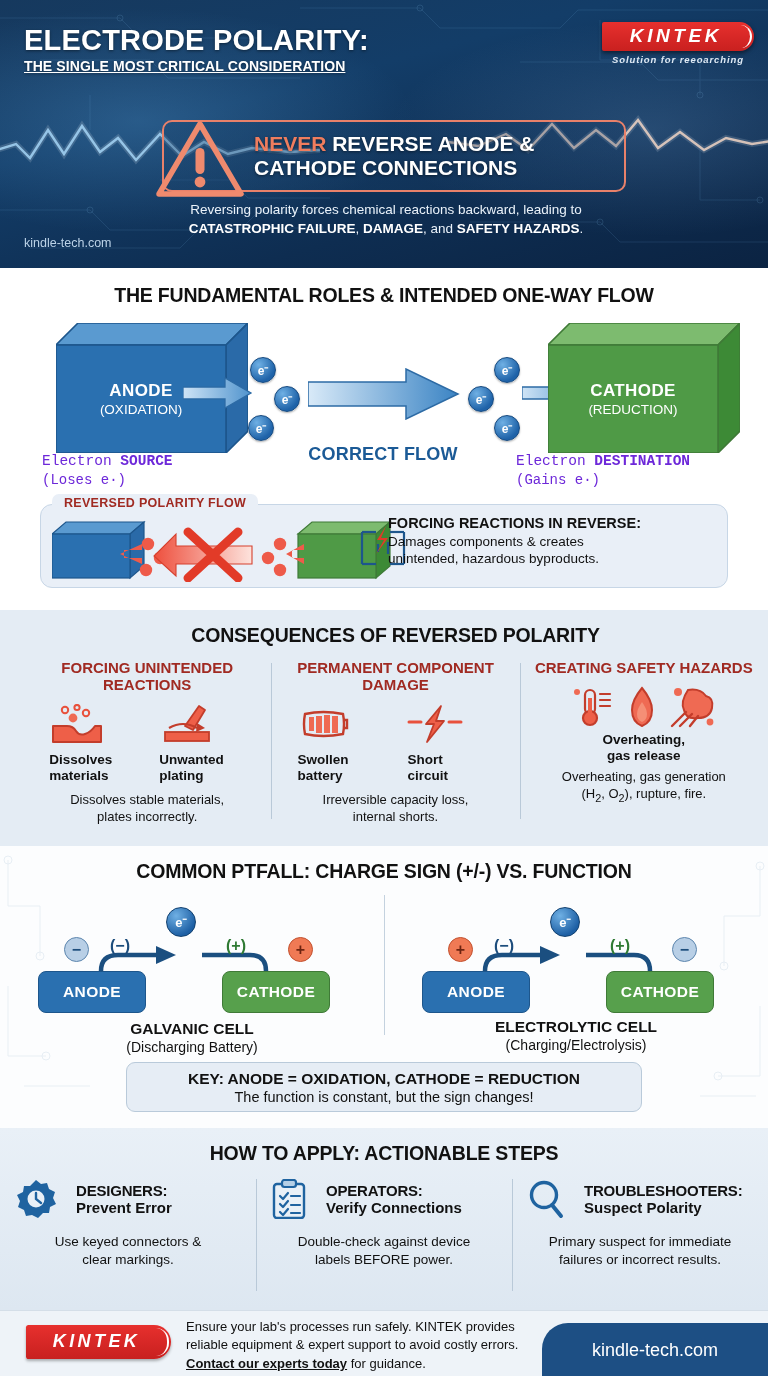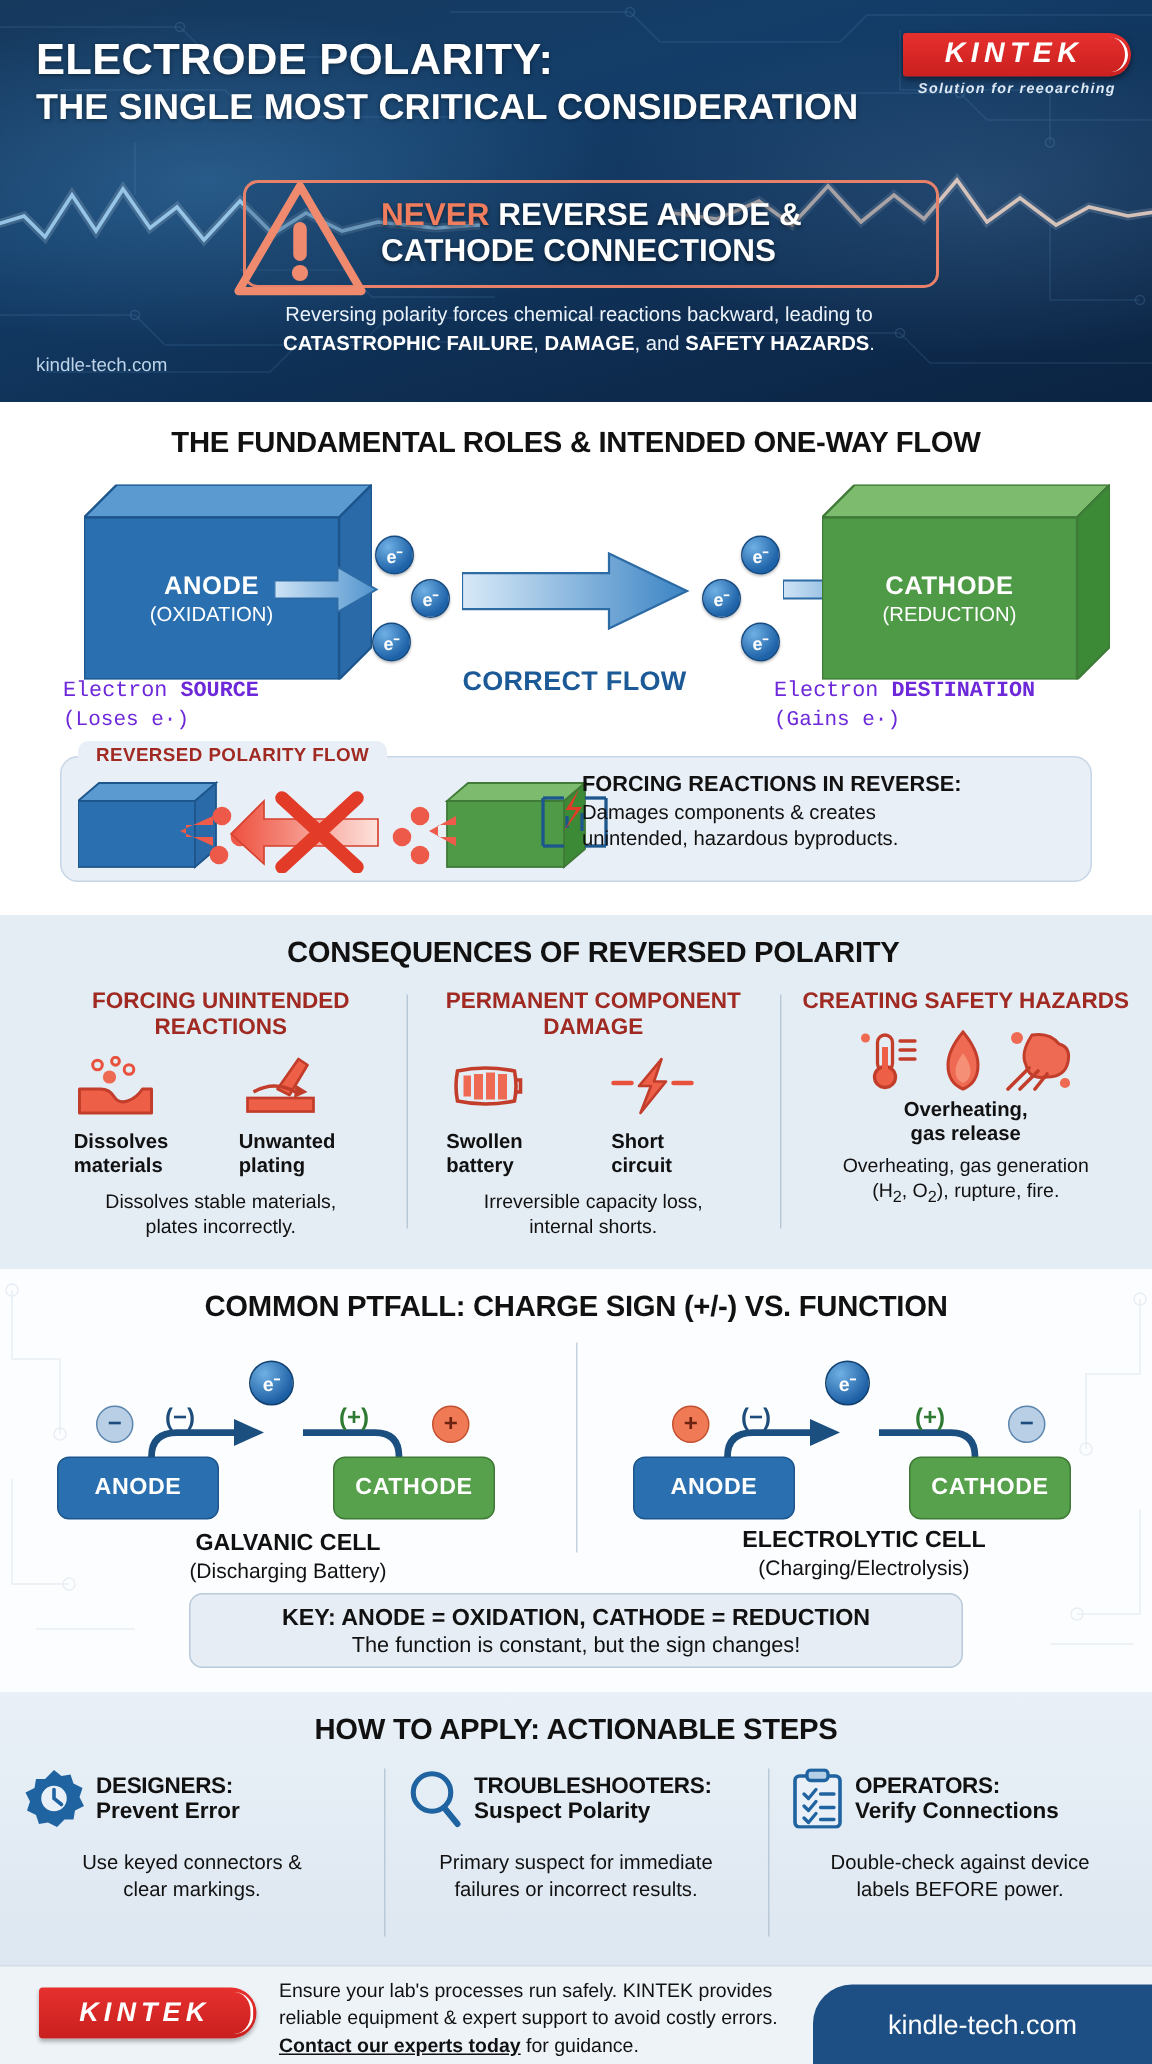--- a/index.html
+++ b/index.html
@@ -27,22 +27,22 @@
   .bolt-l, .bolt-r { position:absolute; opacity:.85; }
   .bolt-l { left:-10px; top:108px; width:330px; height:80px; }
   .bolt-r { right:-10px; top:100px; width:330px; height:80px; }
 
   .h-title { position:absolute; left:24px; top:24px; }
   .h-title .l1 {
     font-size:29px; font-weight:bold; color:#fff; letter-spacing:.2px;
     line-height:1.12; text-shadow:0 1px 3px rgba(0,0,0,.45);
   }
   .h-title .l2 {
-    font-size:24px; font-weight:bold; color:#fff; letter-spacing:.1px;
-    line-height:1.2; margin-top:2px; text-shadow:0 1px 3px rgba(0,0,0,.45);
+    font-size:14px; font-weight:bold; color:#fff; letter-spacing:.1px;
+    line-height:1.2; margin-top:2px; text-shadow:0 1px 3px rgba(0,0,0,.45);text-decoration:underline;
   }
 
   .logo-box { position:absolute; right:14px; top:22px; width:152px; }
   .logo-plate {
     background:linear-gradient(180deg,#e7302e 0%,#c9201f 100%);
     border-radius:3px 22px 22px 3px;
     padding:4px 14px 5px 10px;
     box-shadow:0 2px 4px rgba(0,0,0,.5);
     position:relative;
   }
@@ -162,21 +162,21 @@
     display:flex; flex-direction:column; align-items:center; justify-content:center;
   }
   .key-box .k1 { font-size:15.5px; font-weight:bold; color:#111; }
   .key-box .k2 { font-size:14.5px; color:#111; margin-top:1px; }
 
   
   .s4 { height:182px; background:linear-gradient(180deg,#e9f0f7,#dde7f1); padding-top:14px; }
   .apply3 { display:flex; margin-top:14px; height:122px; }
   .acol { flex:1; position:relative; padding:0 10px; }
   .acol + .acol::before { content:""; position:absolute; left:0; top:0; bottom:10px; width:1px; background:#b9c9d8; }
-  .a-head { display:flex; align-items:center; gap:8px; justify-content:flex-start; padding-left:6px; }
+  .a-head { display:flex; align-items:center; gap:20px; justify-content:flex-start; padding-left:6px; }
   .a-head .txt { line-height:1.16; }
   .a-head .t1 { font-size:15px; font-weight:bold; color:#111; letter-spacing:-.2px; }
   .a-head .t2 { font-size:15px; font-weight:bold; color:#111; }
   .a-desc { text-align:center; font-size:13.5px; color:#111; line-height:1.32; margin-top:14px; }
 
   
   .footer { height:66px; background:#eef3f8; position:relative; border-top:1px solid #d4dee8; }
   .f-logo { position:absolute; left:26px; top:14px; width:145px; }
   .f-plate {
     background:linear-gradient(180deg,#e7302e 0%,#c8201f 100%);
@@ -576,56 +576,56 @@
           </div>
         </div>
         <div class="a-desc">
           <span>Use keyed connectors &amp;</span><br>
           <span>clear markings.</span>
         </div>
       </div>
 
       <div class="acol">
         <div class="a-head">
-          <svg width="36" height="40" viewBox="0 0 36 40">
-            <circle cx="16" cy="16" r="12.5" fill="none" stroke="#1f63a0" stroke-width="3.4"></circle>
-            <path d="M24 26 L33 37" stroke="#1f63a0" stroke-width="4" stroke-linecap="round"></path>
-          </svg>
-          <div class="txt">
-            <div class="t1">TROUBLESHOOTERS:</div>
-            <div class="t2">Suspect Polarity</div>
-          </div>
-        </div>
-        <div class="a-desc">
-          <span>Primary suspect for immediate</span><br>
-          <span>failures or incorrect results.</span>
-        </div>
-      </div>
-
-      <div class="acol">
-        <div class="a-head">
           <svg width="34" height="40" viewBox="0 0 34 40">
             <rect x="2" y="5" width="30" height="34" rx="3" fill="#e9f0f7" stroke="#1f63a0" stroke-width="2.4"></rect>
             <rect x="10" y="1" width="14" height="7" rx="2.5" fill="#b5cfe6" stroke="#1f63a0" stroke-width="2.2"></rect>
             <path d="M8 17 l3 3 l5 -6" stroke="#1f63a0" stroke-width="2.2" fill="none" stroke-linecap="round" stroke-linejoin="round"></path>
             <path d="M8 25 l3 3 l5 -6" stroke="#1f63a0" stroke-width="2.2" fill="none" stroke-linecap="round" stroke-linejoin="round"></path>
             <path d="M8 33 l3 3 l5 -6" stroke="#1f63a0" stroke-width="2.2" fill="none" stroke-linecap="round" stroke-linejoin="round"></path>
             <path d="M19 17 H28 M19 26 H28 M19 34 H28" stroke="#1f63a0" stroke-width="2.2" stroke-linecap="round"></path>
           </svg>
           <div class="txt">
             <div class="t1">OPERATORS:</div>
             <div class="t2">Verify Connections</div>
           </div>
         </div>
         <div class="a-desc">
           <span>Double-check against device</span><br>
           <span>labels BEFORE power.</span>
         </div>
       </div>
 
+      <div class="acol">
+        <div class="a-head">
+          <svg width="36" height="40" viewBox="0 0 36 40">
+            <circle cx="16" cy="16" r="12.5" fill="none" stroke="#1f63a0" stroke-width="3.4"></circle>
+            <path d="M24 26 L33 37" stroke="#1f63a0" stroke-width="4" stroke-linecap="round"></path>
+          </svg>
+          <div class="txt">
+            <div class="t1">TROUBLESHOOTERS:</div>
+            <div class="t2">Suspect Polarity</div>
+          </div>
+        </div>
+        <div class="a-desc">
+          <span>Primary suspect for immediate</span><br>
+          <span>failures or incorrect results.</span>
+        </div>
+      </div>
+
     </div>
   </div>
 
   <div class="footer">
     <div class="f-logo">
       <div class="f-plate">
         <div class="f-logo-text">KINTEK</div>
       </div>
     </div>
     <div class="f-copy">

